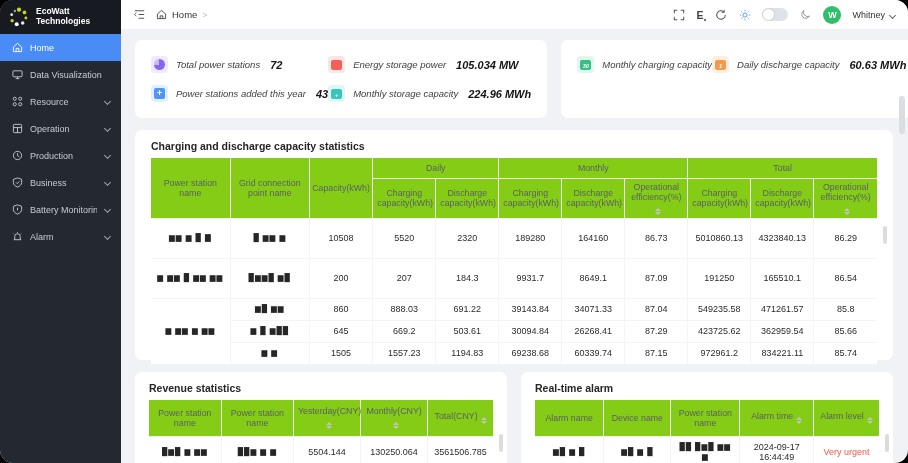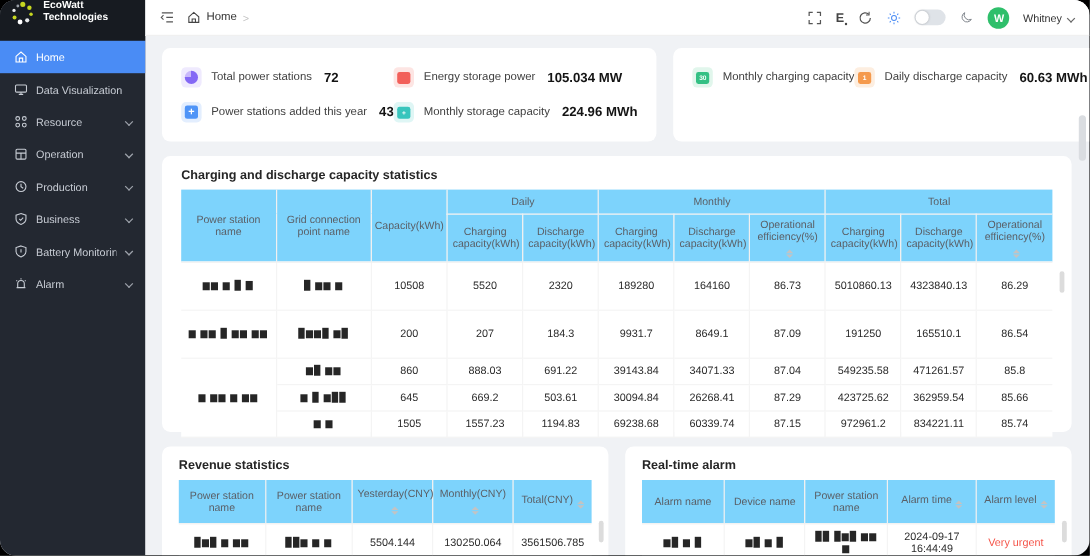--- a/index.html
+++ b/index.html
@@ -2,21 +2,21 @@
 <html><head>
 <meta charset="utf-8">
 <style>
   html,body{margin:0;padding:0;background:#000;}
   *{box-sizing:border-box;}
   body{font-family:"Liberation Sans","DejaVu Sans",sans-serif;}
   .window{position:relative;width:908px;height:463px;border-radius:13px;overflow:hidden;background:#f0f2f5;display:flex;}
 
   
   .sidebar{width:121px;min-width:121px;background:#232831;height:100%;display:flex;flex-direction:column;}
-  .logo{height:34px;background:#171b21;display:flex;gap:6px;padding:0 8px;}
+  .logo{height:34px;background:#171b21;display:flex;align-items:center;gap:6px;padding:0 8px;}
   .logo-text{color:#fff;font-size:8.5px;line-height:1.15;font-weight:600;}
   .menu{padding-top:0;}
   .menu-item{height:27px;display:flex;align-items:center;gap:7px;padding:0 10px 0 12px;color:#c7ccd4;font-size:9px;cursor:pointer;position:relative;}
   .menu-item.active{background:#4a8cf5;color:#fff;}
   .menu-item .mi-icon{width:11px;height:11px;flex:0 0 11px;display:flex;}
   .menu-item .mi-label{flex:1;white-space:nowrap;overflow:hidden;}
   .chev{width:7px;height:7px;position:relative;opacity:.75;}
   .chev::before{content:"";position:absolute;left:1px;top:1px;width:4px;height:4px;border-right:1px solid #c7ccd4;border-bottom:1px solid #c7ccd4;transform:rotate(45deg);}
 
   
@@ -32,39 +32,39 @@
   .toggle-knob{position:absolute;left:1px;top:1px;width:11px;height:11px;border-radius:50%;background:#fff;box-shadow:0 0 2px rgba(0,0,0,.25);}
   .avatar{width:18px;height:18px;border-radius:50%;background:#2fbf6b;color:#fff;font-size:9px;font-weight:700;display:flex;align-items:center;justify-content:center;cursor:pointer;}
   .username{font-size:9px;color:#333;display:flex;align-items:flex-end;gap:4px;cursor:pointer;}
   .chev-dark{width:7px;height:7px;position:relative;}
   .chev-dark::before{content:"";position:absolute;left:1px;top:0;width:4px;height:4px;border-right:1px solid #666;border-bottom:1px solid #666;transform:rotate(45deg);}
 
   .content{flex:1;padding:10px 15px 0 14px;overflow:hidden;position:relative;}
   .cards-row{display:flex;gap:14px;}
   .card{background:#fff;border-radius:7px;}
   .stat-card{flex:1;height:78px;padding:10px 16px;display:grid;grid-template-columns:1fr 1fr;grid-template-rows:1fr 1fr;align-items:center;}
-  .stat{display:flex;align-items:center;gap:8px;font-size:9.5px;color:#404040;white-space:nowrap;}
+  .stat{display:flex;align-items:center;gap:8px;font-size:9.5px;color:#404040;white-space:nowrap;font-style:italic;}
   .stat b{font-size:11px;color:#141414;margin-left:2px;}
   .sicon{width:17px;height:17px;border-radius:4px;display:flex;align-items:center;justify-content:center;flex:0 0 17px;position:relative;}
   .pie{background:#efeafe;}
   .pie::before{content:"";width:11px;height:11px;border-radius:50%;background:conic-gradient(#8468f5 0 270deg,#c9b8fb 270deg 360deg);}
   .addst{background:#e3eefe;}
   .addst::before{content:"+";color:#fff;background:#4f94f7;width:11px;height:11px;border-radius:2px;font-size:9px;line-height:11px;text-align:center;font-weight:700;}
   .cal{font-size:5.5px;font-weight:700;color:#fff;}
   .cal .cal-body{width:11px;height:10px;border-radius:2px;display:flex;align-items:flex-end;justify-content:center;padding-bottom:1px;}
   .cal-red{background:#fde5e3;} .cal-red .cal-body{background:#f2605a;}
   .cal-teal{background:#dff6f5;} .cal-teal .cal-body{background:#38c5bd;}
   .cal-green{background:#e1f6ec;} .cal-green .cal-body{background:#34c084;}
   .cal-orange{background:#fdeee0;} .cal-orange .cal-body{background:#f59a4d;}
 
   
   .table-card{margin-top:12px;padding:8px 16px 0 16px;height:230px;position:relative;}
   .card-title{font-size:10.5px;font-weight:700;color:#262626;margin:2px 0 6px 0;}
   table{width:100%;border-collapse:collapse;table-layout:fixed;}
-  th{background:#7dd3fc;color:#5a5f66;font-weight:400;font-size:8.8px;text-align:center;padding:3px 4px;border:1px solid #f0f0f0;border-top:none;}
+  th{background:#84cc16;color:#5a5f66;font-weight:400;font-size:8.8px;text-align:center;padding:3px 4px;border:1px solid #f0f0f0;border-top:none;}
   th:first-child{border-left:none;} th:last-child{border-right:none;}
   td{font-size:9px;color:#2b2b2b;text-align:center;padding:2px 4px;border:1px solid #f4f4f4;border-left:none;background:#fff;}
   td:last-child{border-right:none;}
   tr.grp th{height:20px;padding:2px;}
   tr.sub th{height:40px;}
   tr.r-tall td{height:40px;}
   tr.r-short td{height:22px;}
   .redacted{font-size:7.5px;letter-spacing:1px;color:#262626;line-height:1.35;}
   .sorter{display:inline-flex;flex-direction:column;gap:1px;margin-left:3px;vertical-align:-1px;cursor:pointer;}
   .sorter i{display:block;width:0;height:0;border-left:3px solid transparent;border-right:3px solid transparent;}

